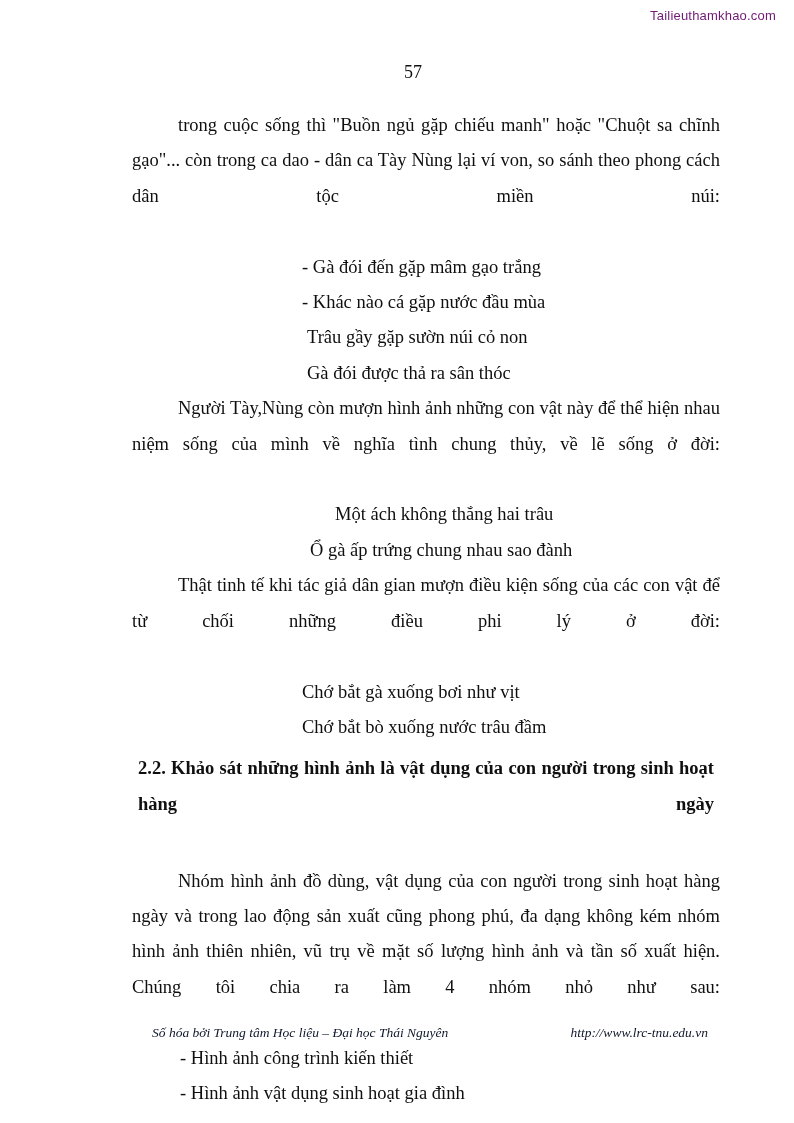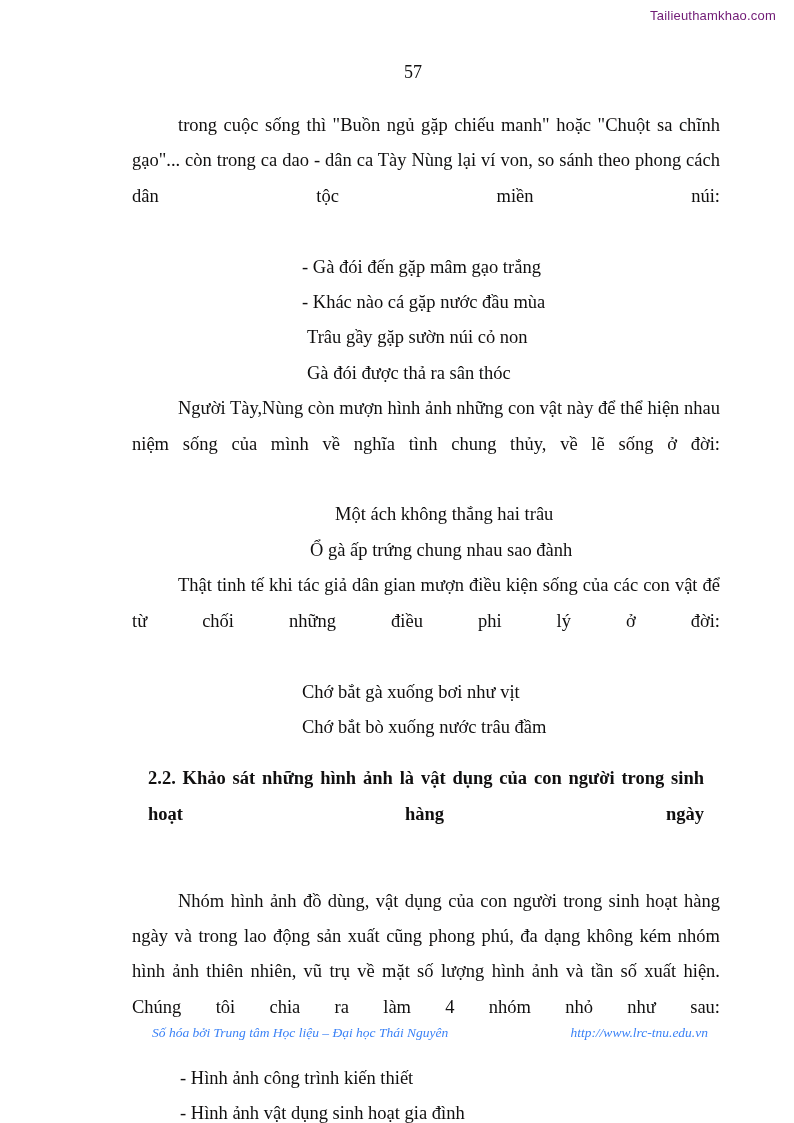--- a/index.html
+++ b/index.html
@@ -76,21 +76,21 @@
     font-size: 18.5px;
     line-height: 35.4px;
     white-space: nowrap;
   }
   .verse.ind-170 { padding-left: 170px; }
   .verse.ind-175 { padding-left: 175px; }
   .verse.ind-203 { padding-left: 203px; }
   .verse.ind-178 { padding-left: 178px; }
 
   .heading-bold {
-    margin: 16px;
+    margin: 6px;
     font-size: 18.5px;
     line-height: 35.4px;
     font-weight: bold;
     text-align: justify;
     text-justify: inter-word;
   }
   .heading-bold::after {
     content: "";
     display: inline-block;
     width: 100%;
@@ -109,21 +109,21 @@
     position: absolute;
     left: 152px;
     top: 1008px;
     width: 556px;
     display: flex;
     justify-content: space-between;
     align-items: baseline;
     font-style: italic;
     font-size: 13.5px;
     line-height: 18px;
-    color: #3b82f6;
+    color: #0f172a;
   }
   .footer-right { white-space: nowrap; margin-top: 16px; }
   .footer-left { white-space: nowrap; }
 </style>
 </head>
 <body>
 
 <div class="page">
 
   <div class="watermark">Tailieuthamkhao.com</div>

